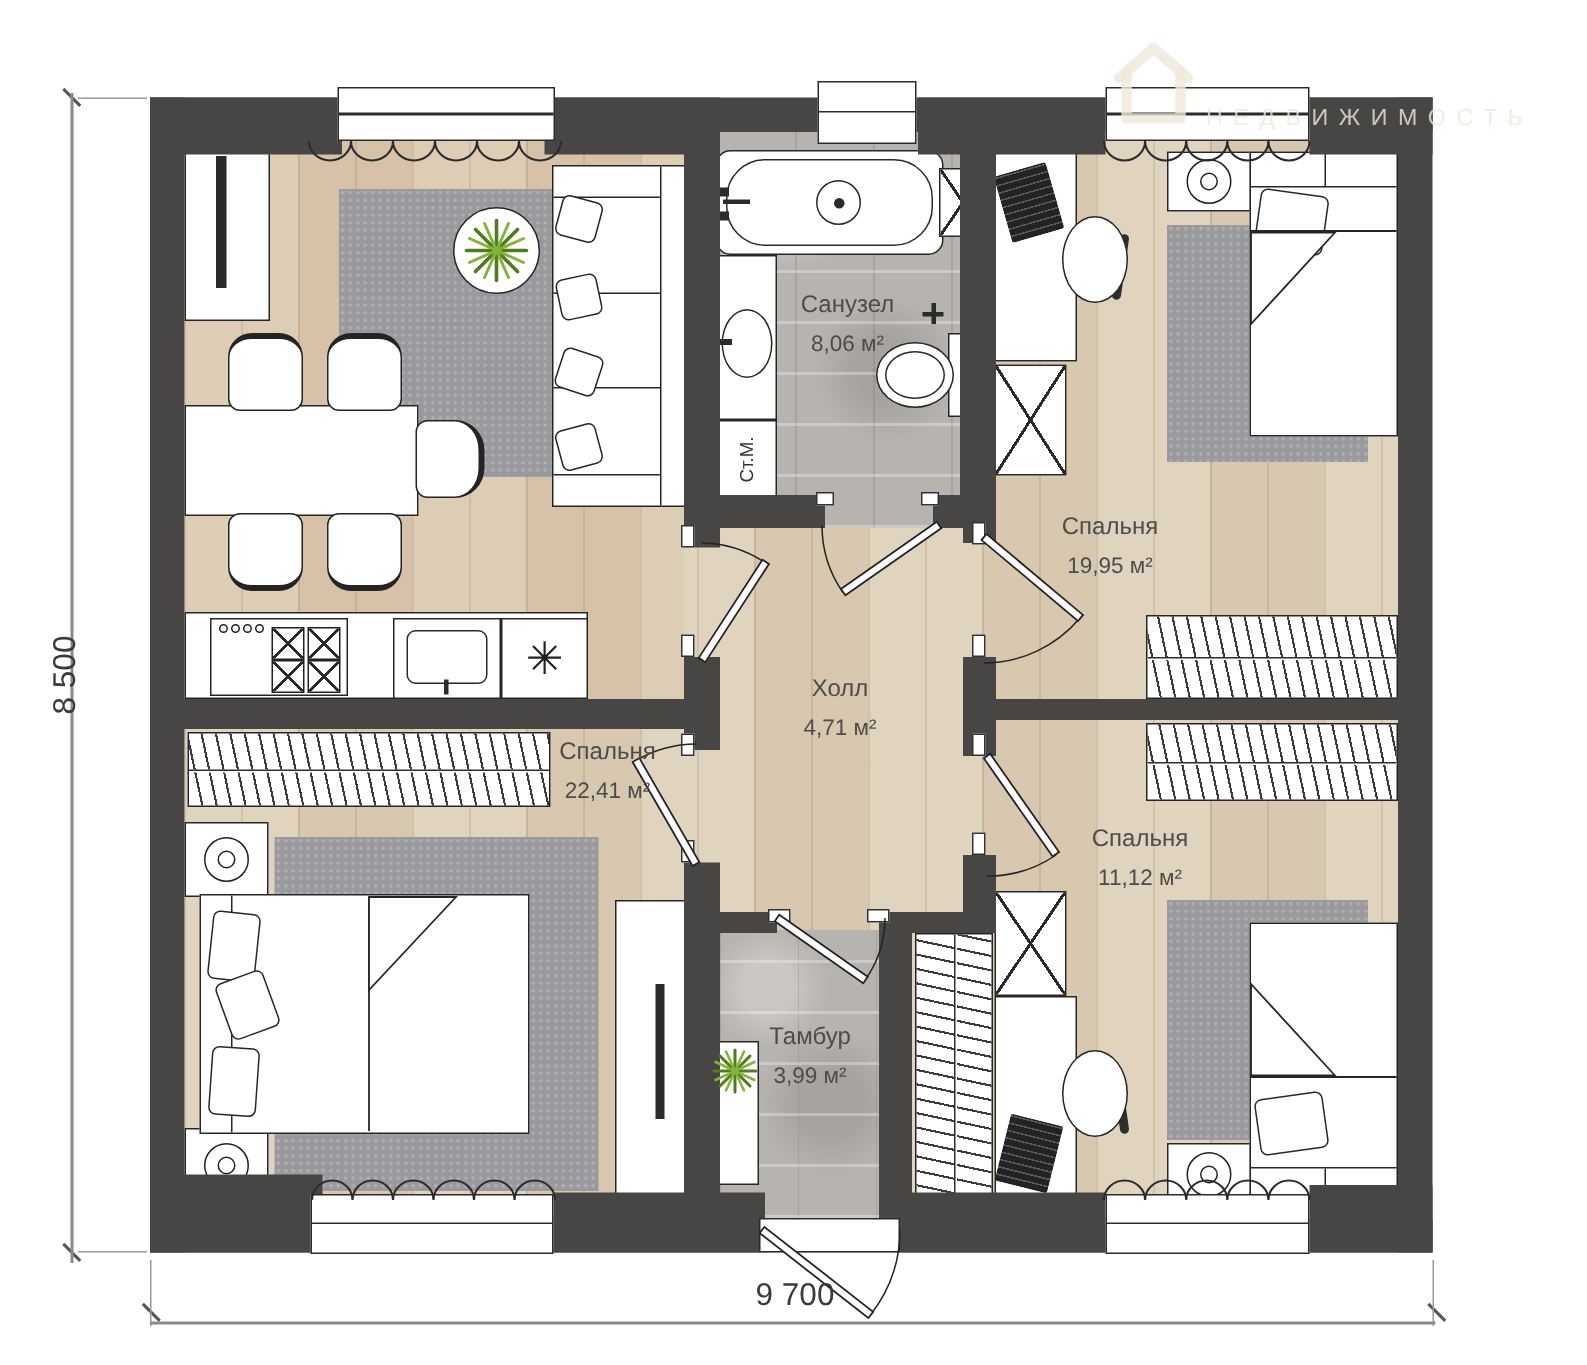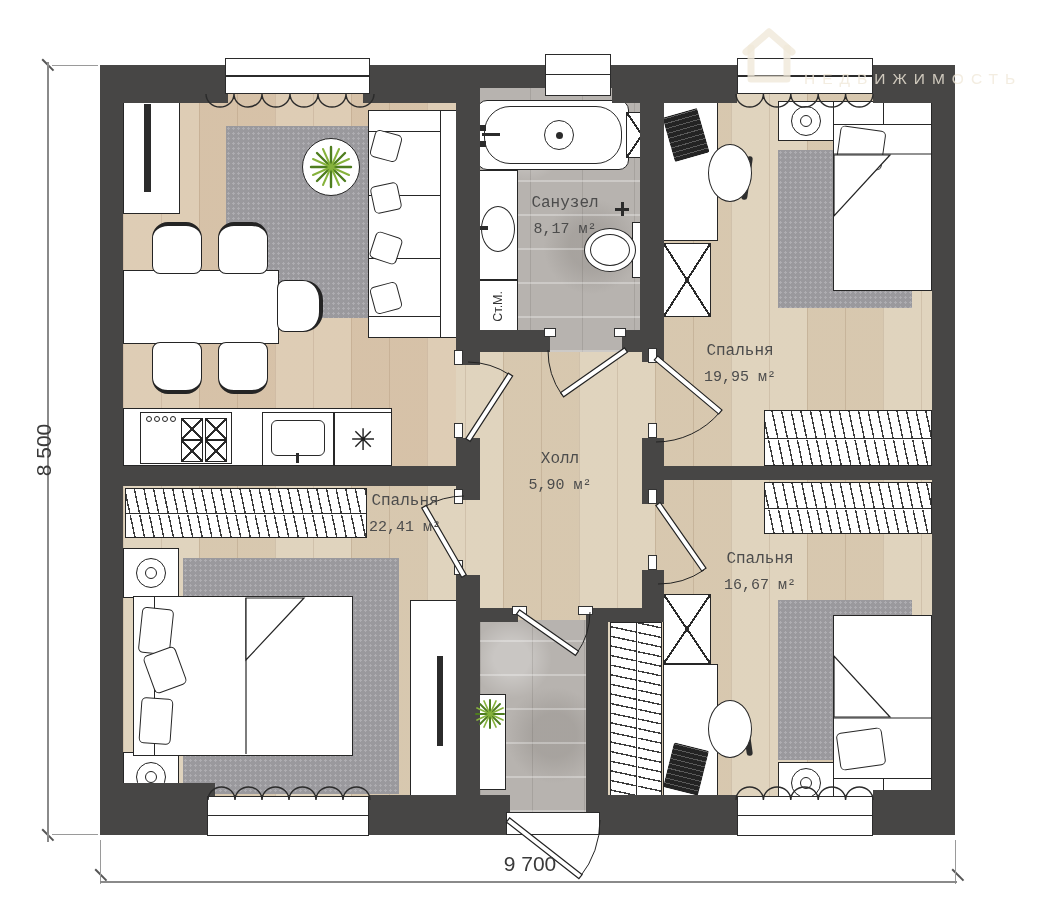--- a/index.html
+++ b/index.html
@@ -47,21 +47,21 @@
   .back-bottom{border-radius:8px 8px 16px 16px;border-bottom-width:4px;}
   .back-right{border-radius:8px 20px 20px 8px;border-right-width:4px;}
   .burner{position:absolute;width:20px;height:20px;border:1.2px solid #222;background-image:
     linear-gradient(to top right, transparent calc(50% - 0.8px), #2a2a2a calc(50% - 0.8px) calc(50% + 0.8px), transparent calc(50% + 0.8px)),
     linear-gradient(to bottom right, transparent calc(50% - 0.8px), #2a2a2a calc(50% - 0.8px) calc(50% + 0.8px), transparent calc(50% + 0.8px));}
   .knob{position:absolute;width:4px;height:4px;border:1px solid #222;border-radius:50%;}
   .laptop{background:#232323;border-radius:2px;background-image:
     repeating-linear-gradient(0deg, transparent 0 4px, rgba(255,255,255,0.25) 4px 5px);}
   .bar{background:#2e2e2e;border-radius:3px;}
   
-  .room-label{color:#4c4c4c;text-align:center;z-index:40;line-height:1.7;font-family:Liberation Mono, monospace;}
+  .room-label{color:#4c4c4c;text-align:center;z-index:40;line-height:1.7;}
   .room-name{font-size:16px;}
   .room-area{font-size:15px;}
   .vtext{writing-mode:vertical-rl;transform:rotate(180deg);font-size:12.5px;color:#333;}
   
   .dimline{background:#8a8a8a;}
   .tick{position:absolute;width:16px;height:1.6px;background:#555;transform:rotate(45deg);}
   .stub{position:absolute;background:#9a9a9a;}
   .dimtext{position:absolute;color:#3a3a3a;font-size:21px;text-align:center;z-index:40;}
   
   .logo{z-index:50;pointer-events:none;}
@@ -335,37 +335,41 @@
         <line x1="-13" y1="-6" x2="13" y2="6"></line>
           <line x1="-13" y1="6" x2="13" y2="-6"></line>
         <line x1="-6" y1="-13" x2="6" y2="13"></line>
           <line x1="6" y1="-13" x2="-6" y2="13"></line>
       </g>
     </g>
   </svg>
 
   <div class="abs room-label" style="left:495px;top:190px;width:140px">
     <div class="room-name">Санузел</div>
-    <div class="room-area">8,17 м²</div>
+    <div class="room-area">8,06 м²</div>
   </div>
   <div class="abs room-label" style="left:670px;top:338px;width:140px">
     <div class="room-name">Спальня</div>
     <div class="room-area">19,95 м²</div>
   </div>
   <div class="abs room-label" style="left:490px;top:446px;width:140px">
     <div class="room-name">Холл</div>
-    <div class="room-area">5,90 м²</div>
+    <div class="room-area">4,71 м²</div>
   </div>
   <div class="abs room-label" style="left:335px;top:488px;width:140px">
     <div class="room-name">Спальня</div>
     <div class="room-area">22,41 м²</div>
   </div>
   <div class="abs room-label" style="left:690px;top:546px;width:140px">
     <div class="room-name">Спальня</div>
-    <div class="room-area">16,67 м²</div>
+    <div class="room-area">11,12 м²</div>
+  </div>
+  <div class="abs room-label" style="left:470px;top:678px;width:140px">
+    <div class="room-name">Тамбур</div>
+    <div class="room-area">3,99 м²</div>
   </div>
 
   <div class="abs dimline z40" style="left:47px;top:62px;width:1.5px;height:780px"></div>
   <div class="tick" style="left:40px;top:64px"></div>
   <div class="tick" style="left:40px;top:834px"></div>
   <div class="stub" style="left:52px;top:65px;width:46px;height:1px"></div>
   <div class="stub" style="left:52px;top:834px;width:46px;height:1px"></div>
   <div class="dimtext" style="left:-6px;top:438px;width:100px;transform:rotate(-90deg)">
     <span>8 500</span>
   </div>

